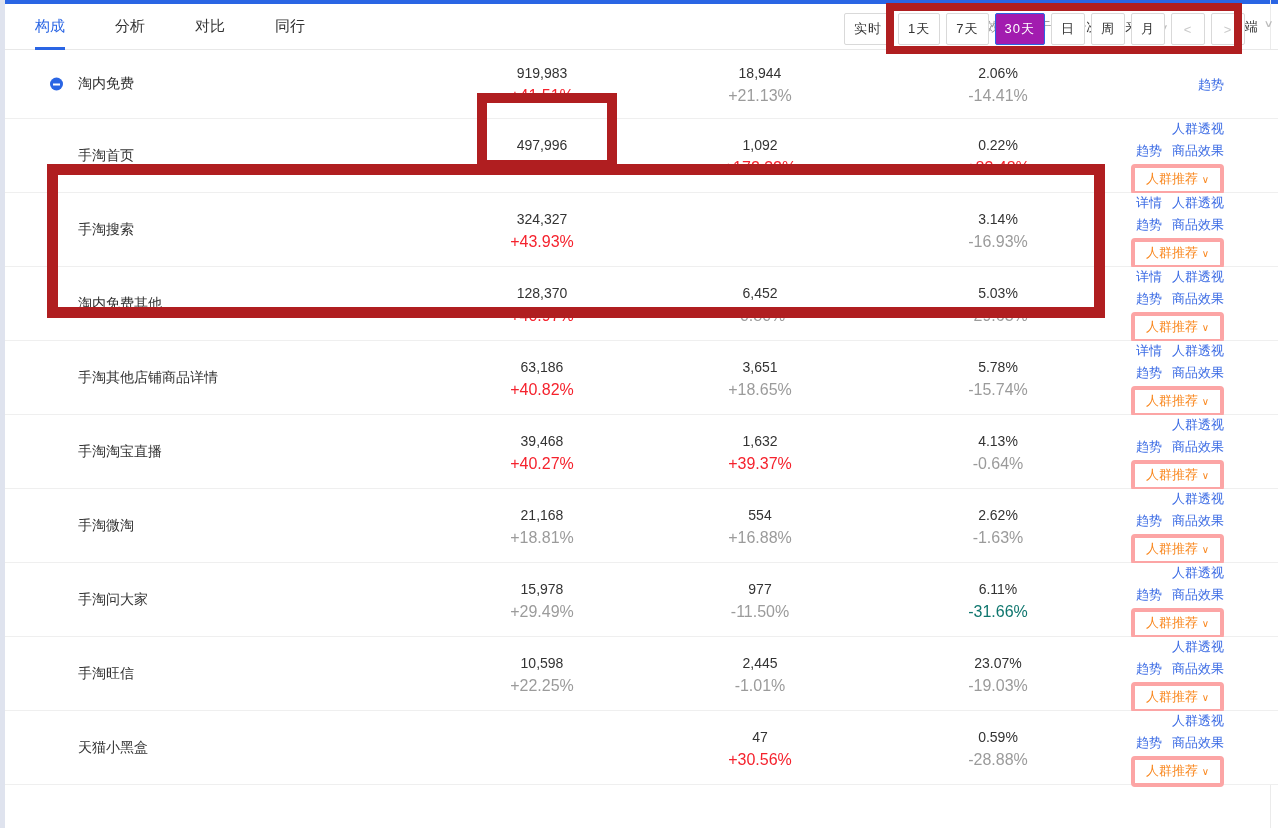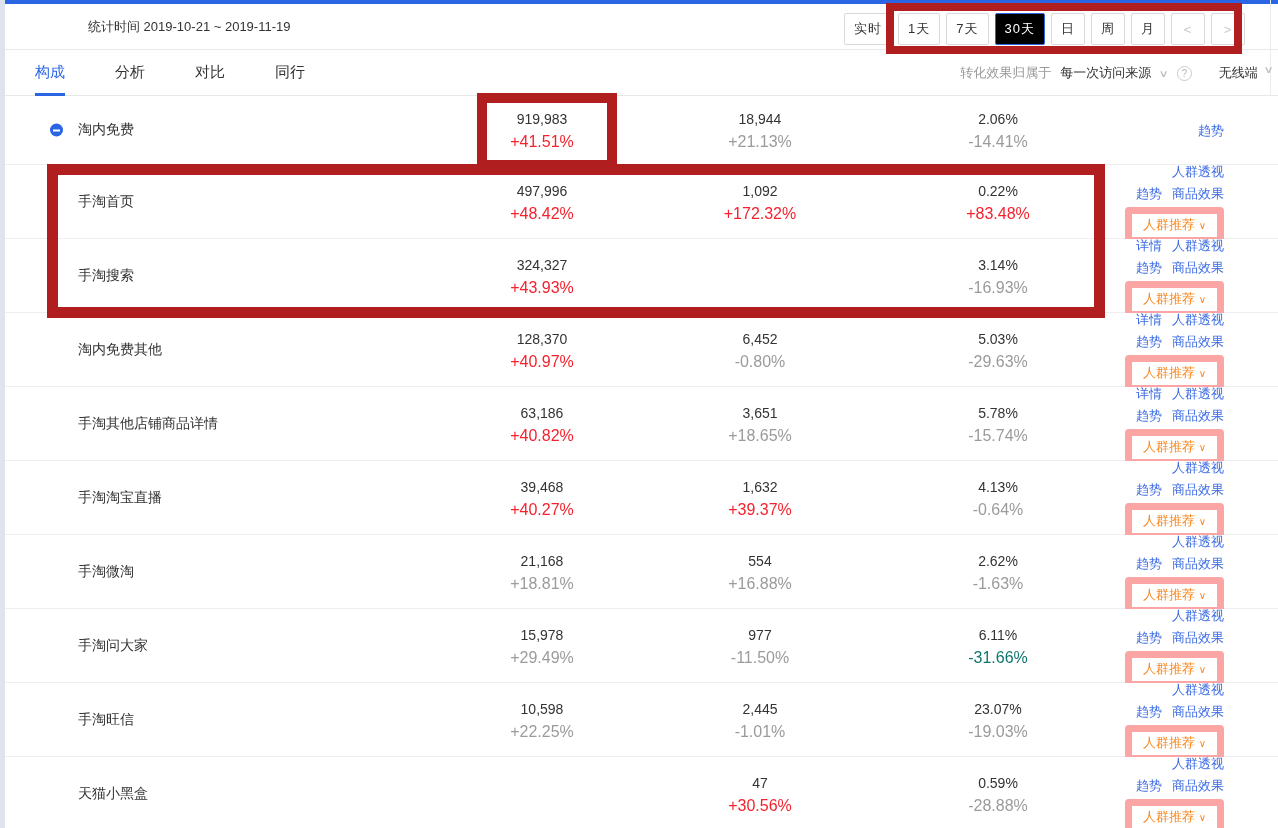--- a/index.html
+++ b/index.html
@@ -17,21 +17,21 @@
   
   .header-row { height:46px; border-bottom:1px solid #e9e9e9; display:flex; align-items:center; }
   .stat-time { margin-left:83px; font-size:13px; color:#333; }
   .time-selector { position:absolute; top:9px; right:33px; display:flex; gap:6px; z-index:5; }
   .time-btn {
     height:32px; min-width:34px; padding:0 9px; background:#fff;
     border:1px solid #d9d9d9; border-radius:2px; font-size:13px; color:#333;
     display:flex; align-items:center; justify-content:center; cursor:pointer; letter-spacing:1px;
     font-family:"Liberation Sans",sans-serif;
   }
-  .time-btn.active { background:#000000; border-color:#2a65e4; color:#fff; }
+  .time-btn.active { background:#a21caf; border-color:#2a65e4; color:#fff; }
   .time-btn.nav { color:#c9c9c9; }
 
   
   .tab-row { height:46px; border-bottom:1px solid #e8e8e8; position:relative; }
   .tabs { display:flex; margin-left:30px; gap:50px; height:46px; }
   .tab { font-size:15px; color:#333; cursor:pointer; line-height:43px; height:46px; border-bottom:3px solid transparent; }
   .tab.active { color:#2a65e4; border-bottom-color:#2a65e4; }
   .toolbar { position:absolute; right:6px; top:0; height:46px; display:flex; align-items:center; gap:9px; font-size:13px; }
   .attr-label { color:#999; }
   .attr-value, .device-value { color:#333; }
@@ -57,44 +57,41 @@
   .c1 { left:437px; } .c2 { left:655px; } .c3 { left:893px; }
   .val { font-size:14px; color:#333; line-height:19px; }
   .delta { font-size:16px; line-height:18px; margin-top:4px; }
   .delta.red { color:#f5222d; }
   .delta.gray { color:#9b9b9b; }
   .delta.green { color:#0f766e; }
   .links-cell { position:absolute; right:54px; top:50%; transform:translateY(-50%); text-align:right; }
   .link-line { line-height:21px; white-space:nowrap; }
   .tbl-link { color:#3b6be4; font-size:13px; margin-left:10px; text-decoration:none; cursor:pointer; }
   .crowd-btn {
-    margin-top:3px; background:#fff; border:7px solid #fca5a5; color:#f9871e;
+    margin-top:3px; background:#fff; border:4px solid #fca5a5; color:#f9871e;
     border-radius:4px; font-size:13px; padding:2px 11px 3px; cursor:pointer;
     font-family:"Liberation Sans",sans-serif;
   }
   .crowd-btn .btn-caret { font-size:10px; }
 
   
   .anno { position:absolute; border-style:solid; border-color:#b01e20; pointer-events:none; z-index:60; }
   .anno-time  { left:886px; top:3px;   width:356px;  height:51px;  border-width:8px; }
   .anno-value { left:477px; top:93px;  width:140px;  height:77px;  border-width:10px; }
   .anno-rows  { left:47px;  top:164px; width:1058px; height:154px; border-width:11px; }
 </style>
 </head>
 <body>
 
 <div class="left-strip"></div>
 <div class="top-accent"></div>
 <div class="right-line"></div>
 
 <div class="page">
 
-  <div class="header-row">
-    <span class="stat-time">统计时间 2019-10-21 ~ 2019-11-19</span>
-  </div>
 
   <div class="time-selector">
     <span style="display:flex;gap:6px;">
         <button class="time-btn">实时</button>
         <button class="time-btn">1天</button>
         <button class="time-btn">7天</button>
         <button class="time-btn active">30天</button>
         <button class="time-btn">日</button>
         <button class="time-btn">周</button>
         <button class="time-btn">月</button>

